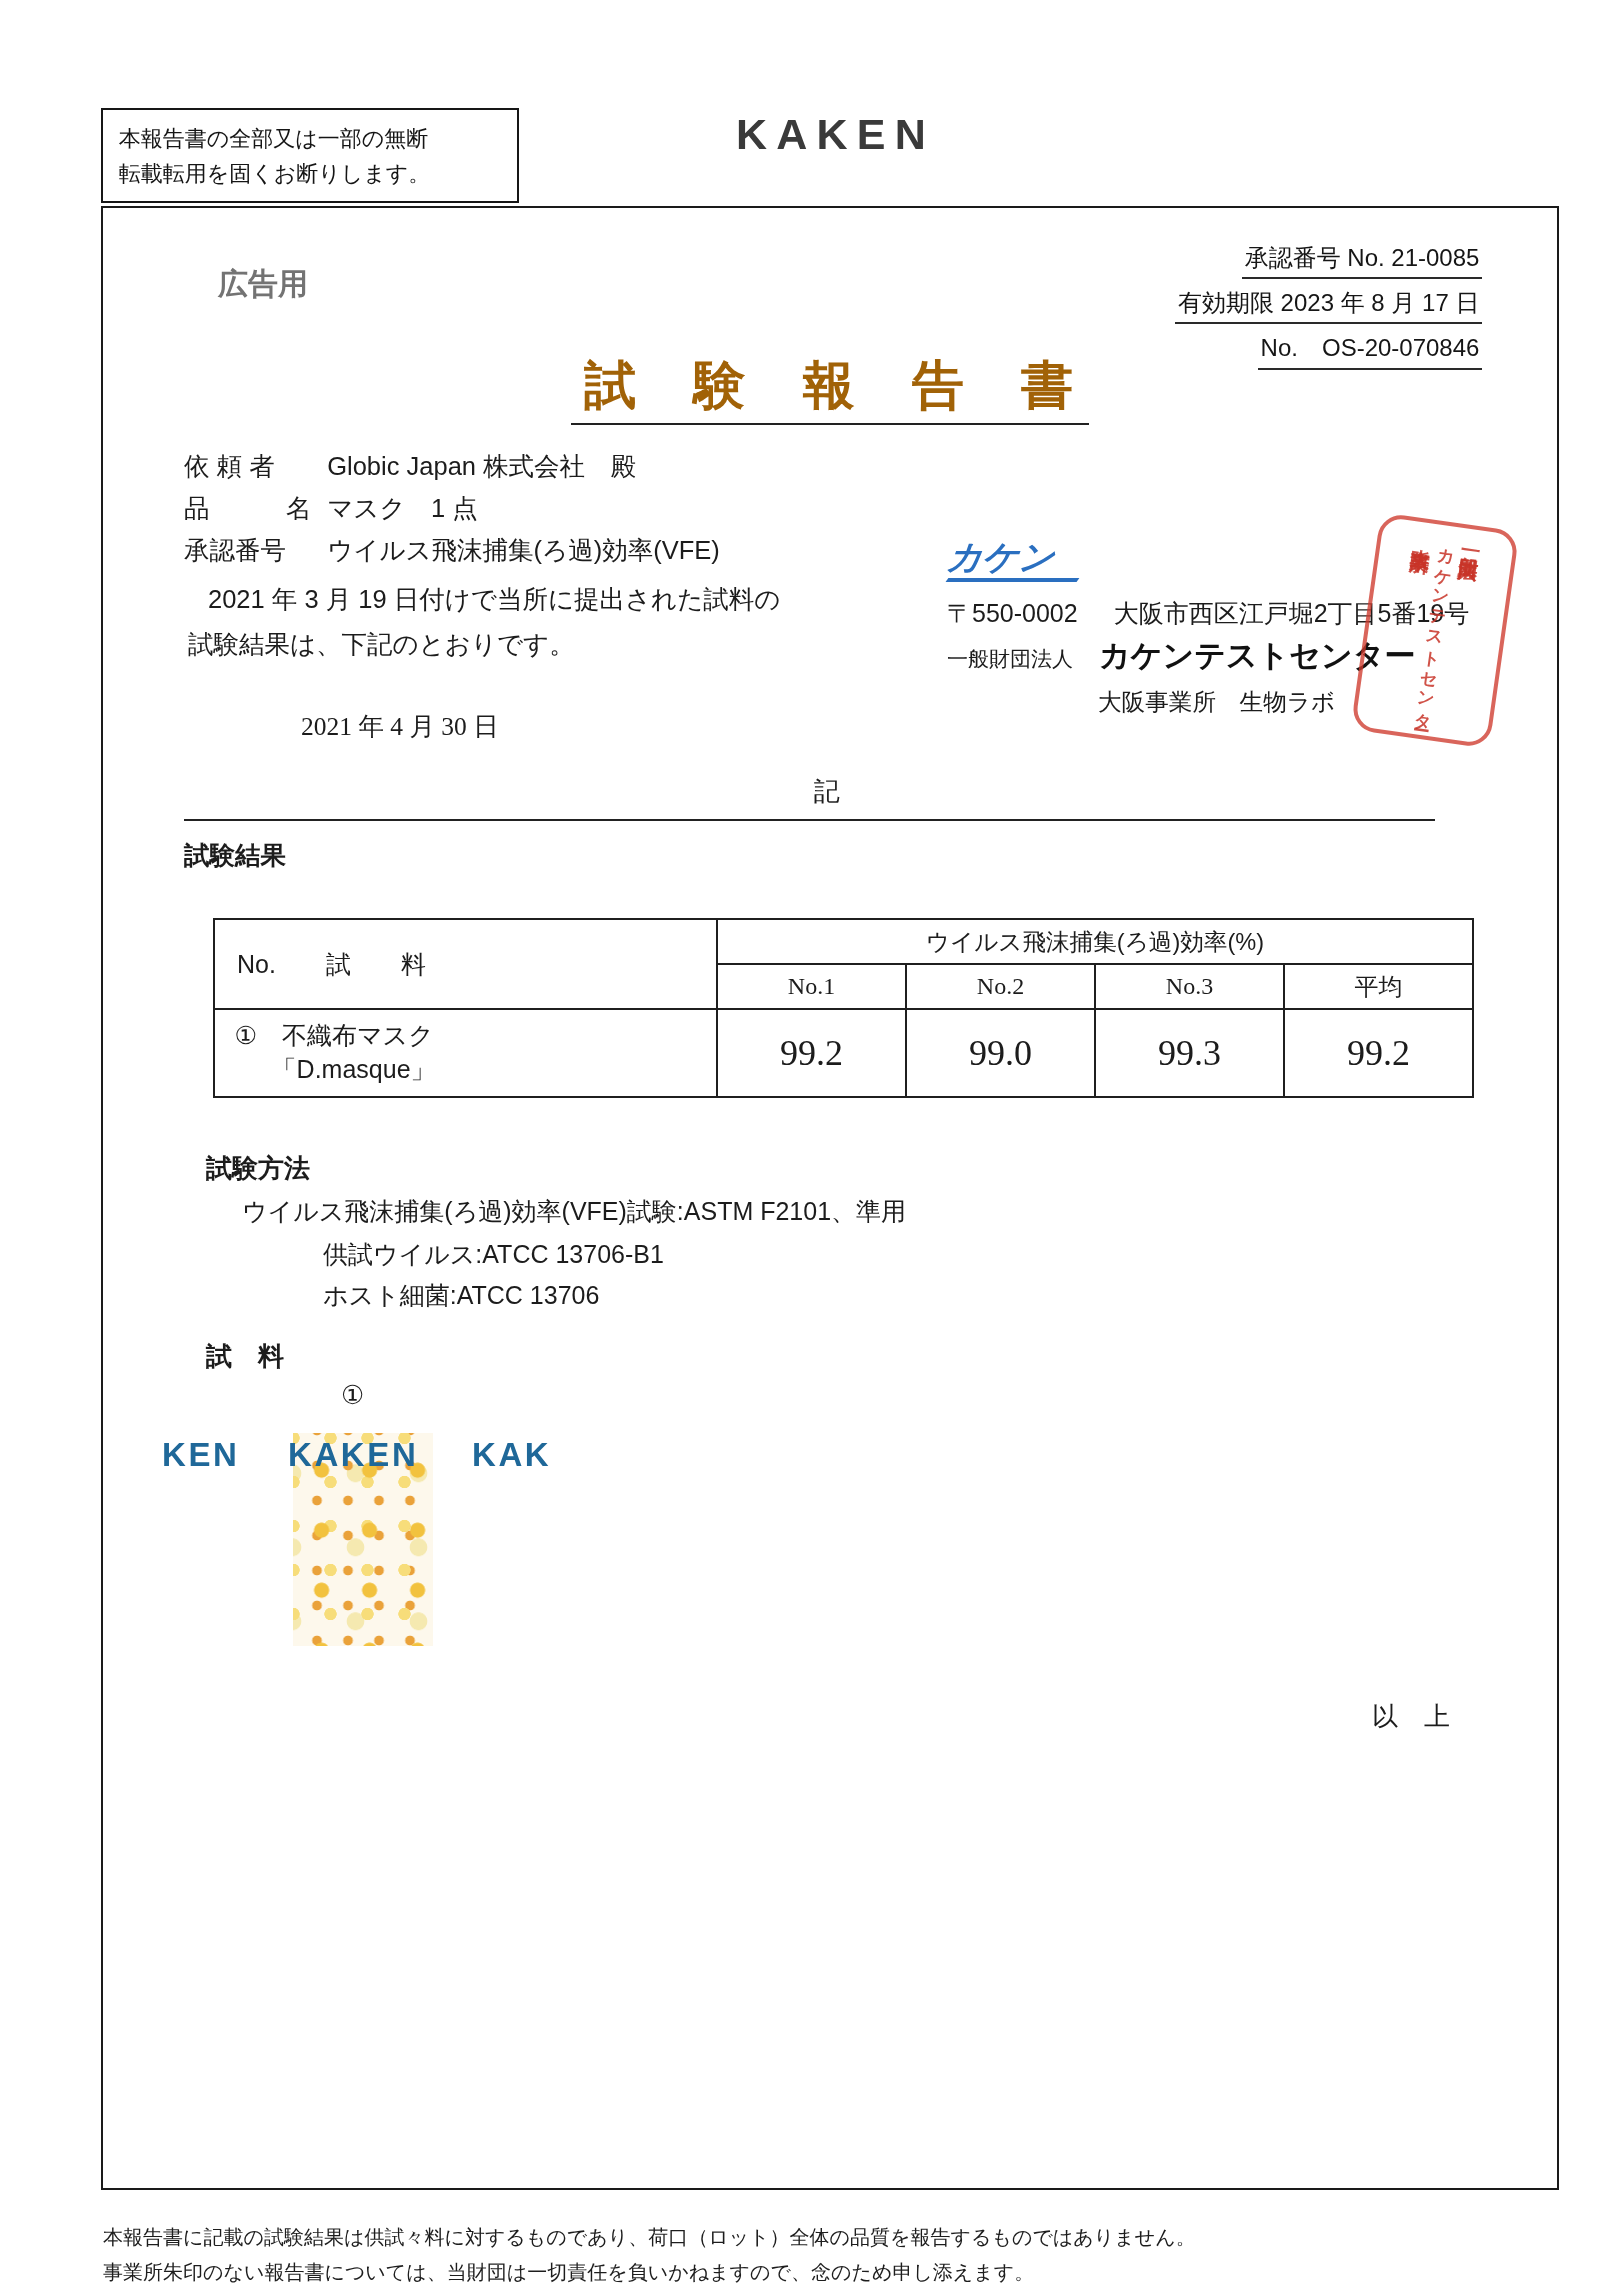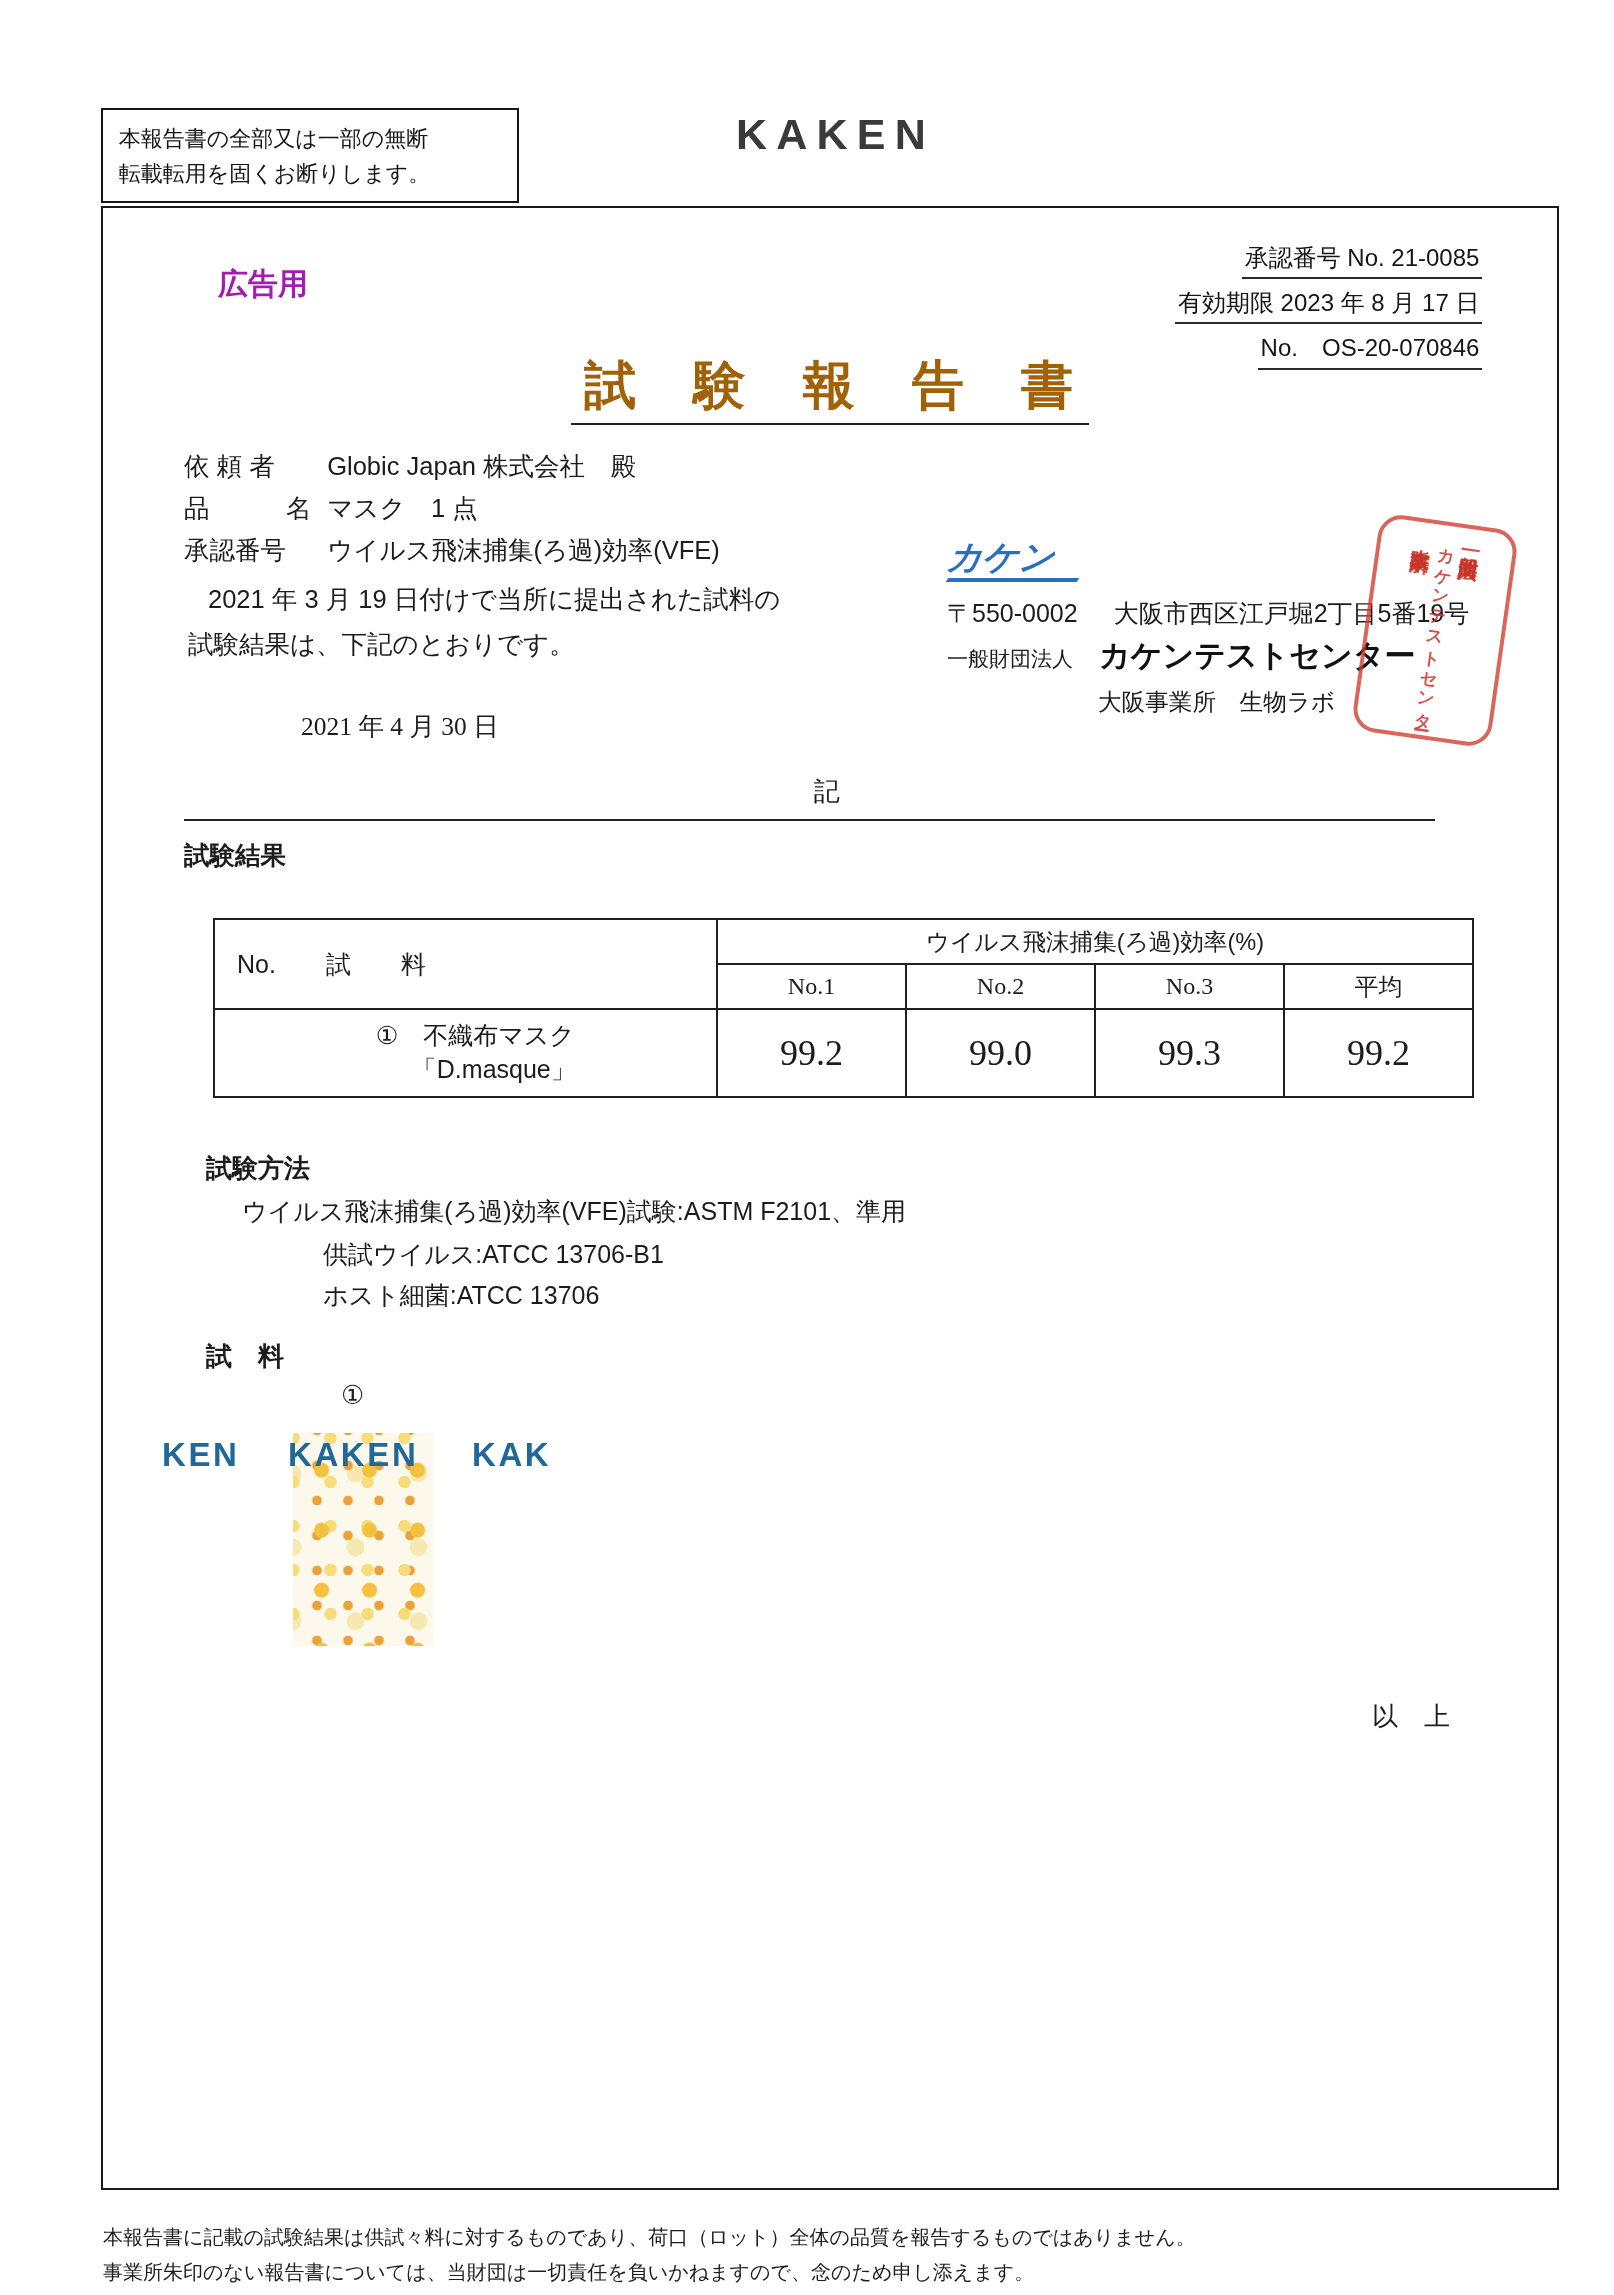--- a/index.html
+++ b/index.html
@@ -15,21 +15,21 @@
     border:2px solid #161616;font-size:22px;line-height:1.6;color:#151515;
   }
   .brand-logo{
     left:736px;top:110px;font-size:43px;letter-spacing:9.2px;color:#3a3a3a;
     font-weight:bold;font-family:"Liberation Sans",sans-serif;
   }
 
   
   .report-box{left:101px;top:206px;width:1454px;height:1980px;border:2px solid #1a1a1a;}
 
-  .ad-label{left:115px;top:56px;font-size:30px;font-weight:bold;color:#a21caf;}
+  .ad-label{left:115px;top:56px;font-size:30px;font-weight:bold;color:#737373;}
 
   .approval{right:75px;top:34px;text-align:right;font-size:24px;
     font-family:Liberation Sans, sans-serif;color:#161616;}
   .approval .aline{display:block;margin-bottom:7.9px;}
   .approval .aline span{display:inline-block;border-bottom:2px solid #2a2a2a;padding:0 2.6px 3.3px 2.6px;}
 
   .title-wrap{left:0;top:143px;width:100%;text-align:center;}
   .title-wrap span{
     font-family:"Liberation Serif","DejaVu Serif",serif;font-weight:bold;
     font-size:52px;letter-spacing:2.6px;border-bottom:2.6px solid #222;padding:0 13px 9.2px 13px;color:#a16207;
@@ -63,21 +63,21 @@
   .stamp .scol{writing-mode:vertical-rl;text-orientation:upright;font-size:19.6px;line-height:1.05;
     font-weight:bold;letter-spacing:1.3px;}
   .stamp .scol.small{font-size:17px;}
 
   .ki-mark{left:0;top:566px;width:100%;text-align:center;font-size:26px;letter-spacing:6.5px;}
   .rule{left:81px;top:611px;width:1251px;height:0;border-top:2px solid #222;}
   .results-h{left:81px;top:630px;font-size:25.5px;font-weight:bold;}
 
   
   .rtable{left:110px;top:710px;border-collapse:collapse;table-layout:fixed;}
-  .rtable th,.rtable td{border:2px solid #1f1f1f;font-weight:normal;padding:0;text-align:center;}
+  .rtable th,.rtable td{border:2px solid #1f1f1f;font-weight:normal;padding:0;}
   .rtable .sample-h{text-align:left;padding-left:22px;font-size:25px;}
   .rtable .span-h{text-align:center;font-size:23.6px;height:43px;}
   .rtable .sub-h{text-align:center;font-size:24px;height:43px;
     font-family:"Liberation Serif","DejaVu Serif",serif;}
   .rtable .name-cell{vertical-align:middle;padding-left:19.6px;font-size:25px;line-height:1.35;height:86px;}
   .rtable .name2{padding-left:37px;}
   .rtable .val{text-align:center;font-size:36px;
     font-family:"Liberation Serif","DejaVu Serif",serif;}
 
   .method-h{left:103px;top:943px;font-size:26px;font-weight:bold;}

